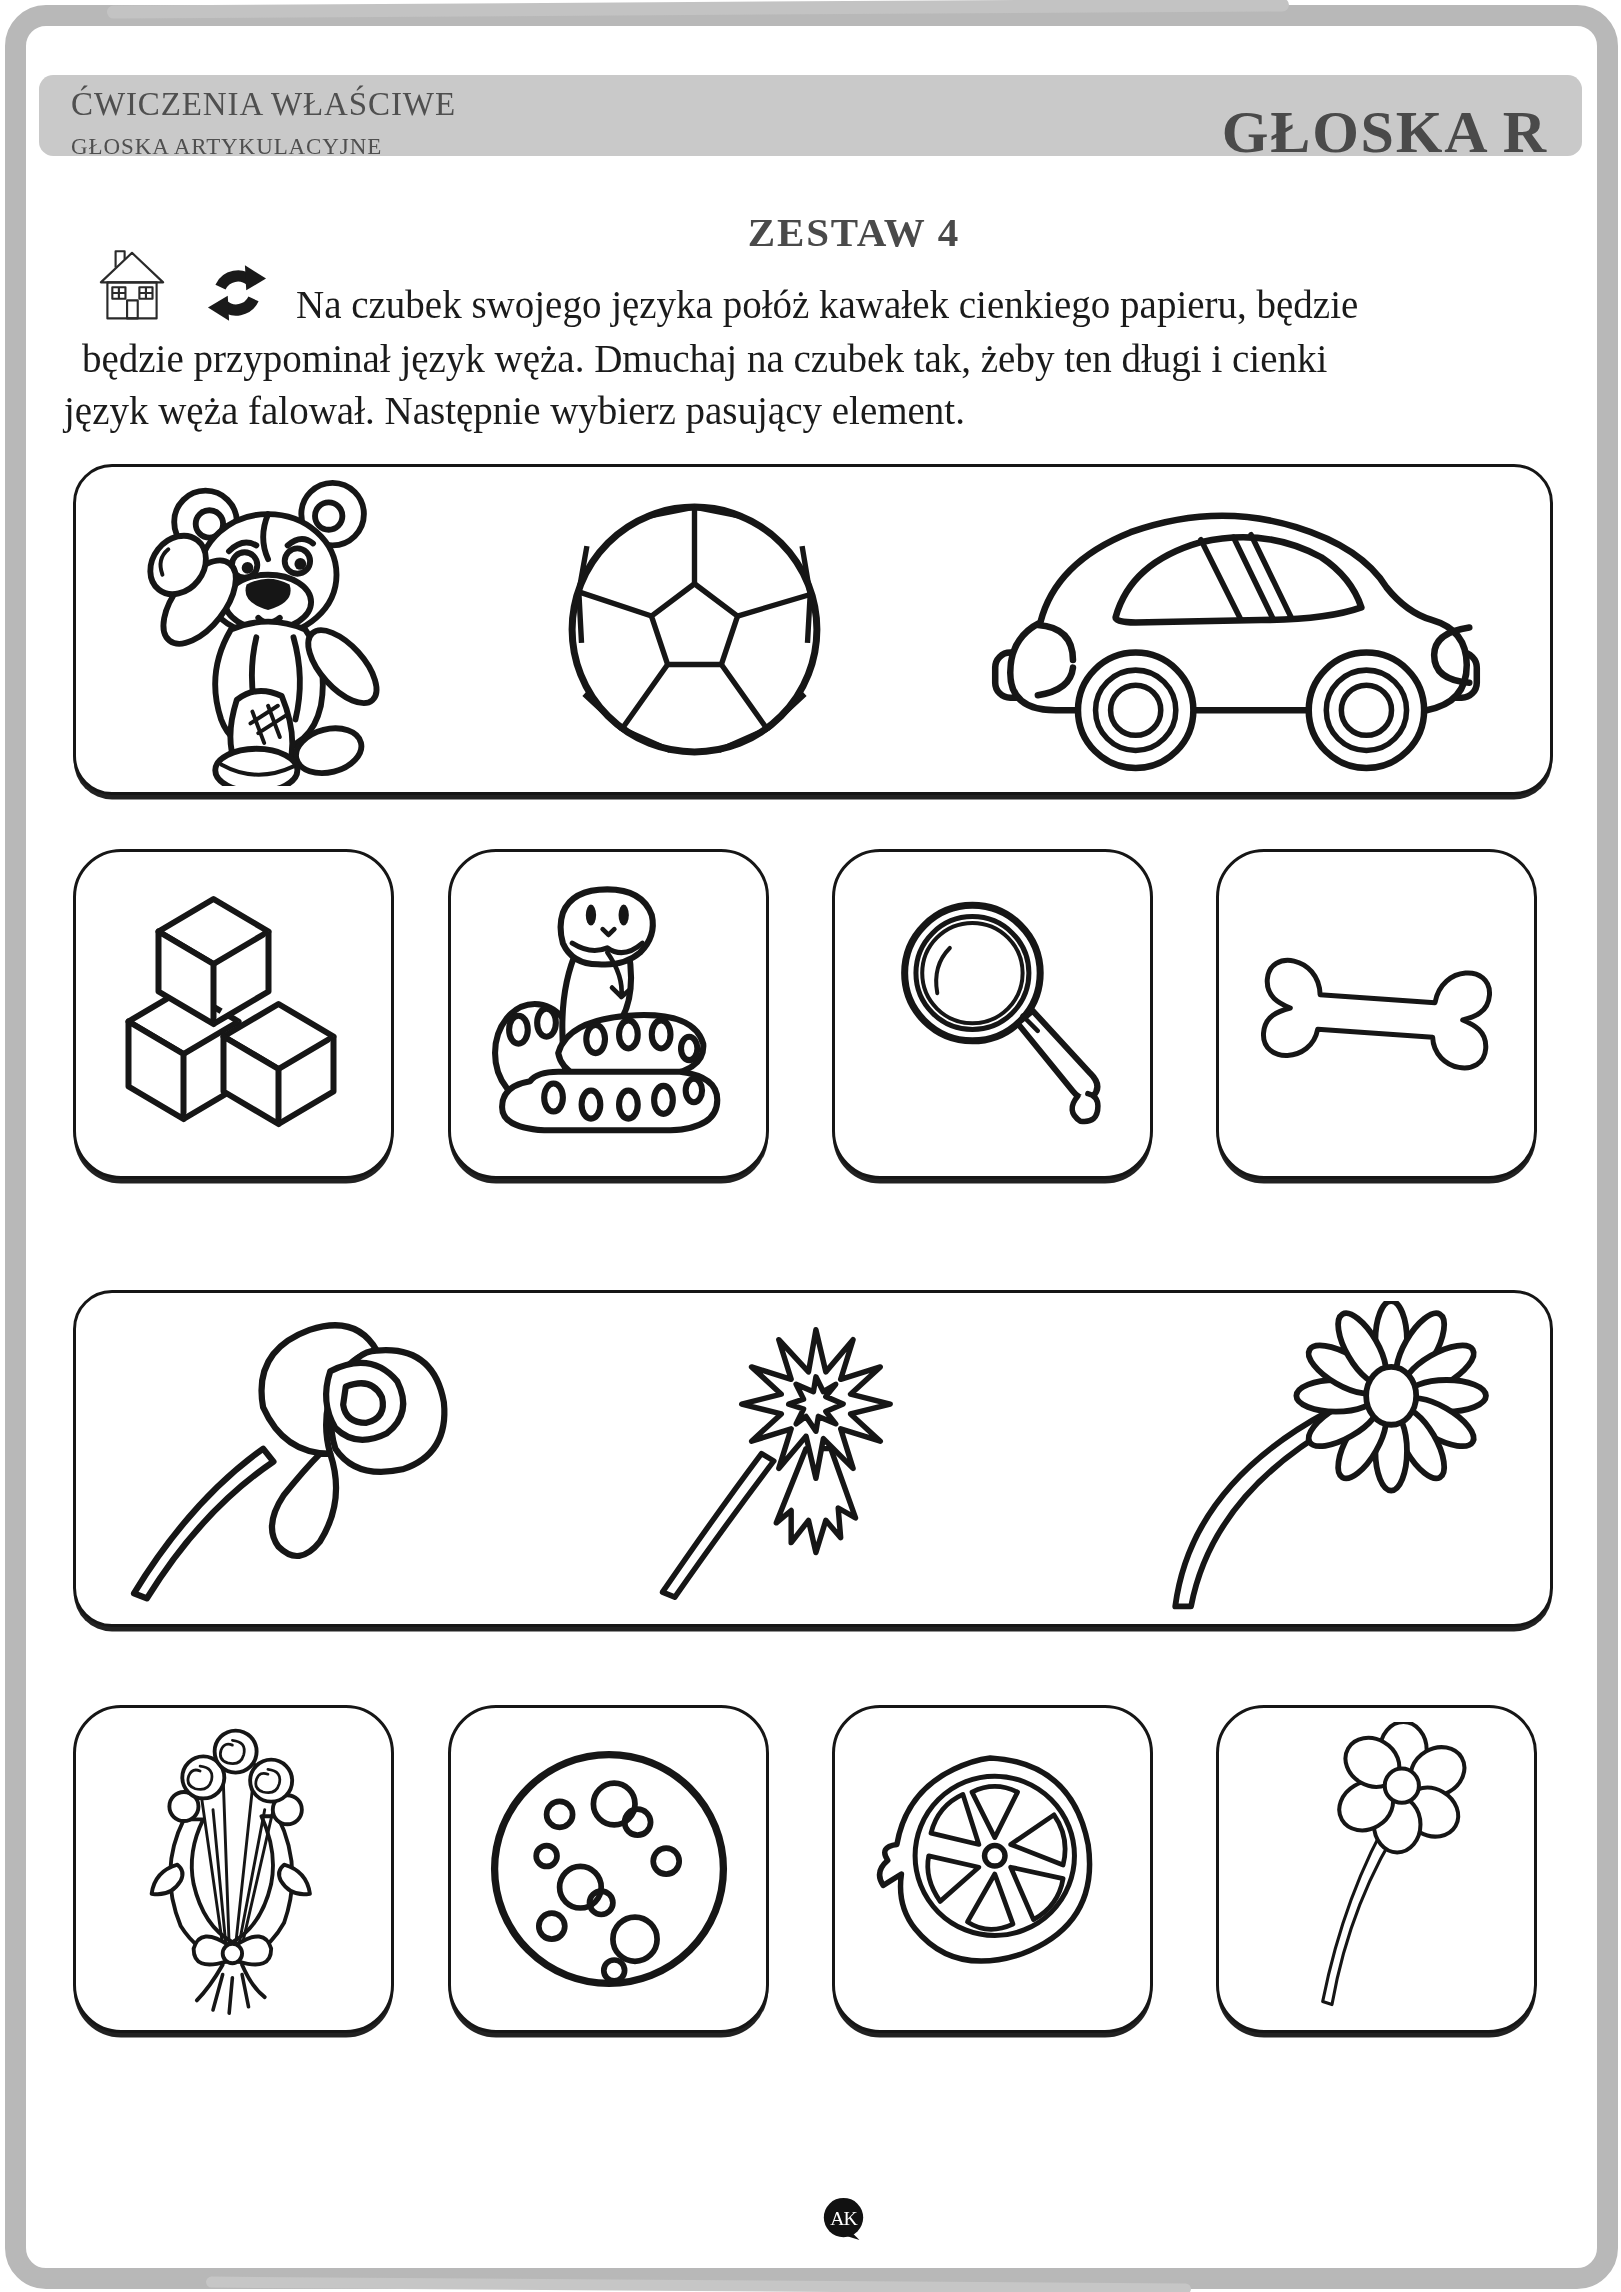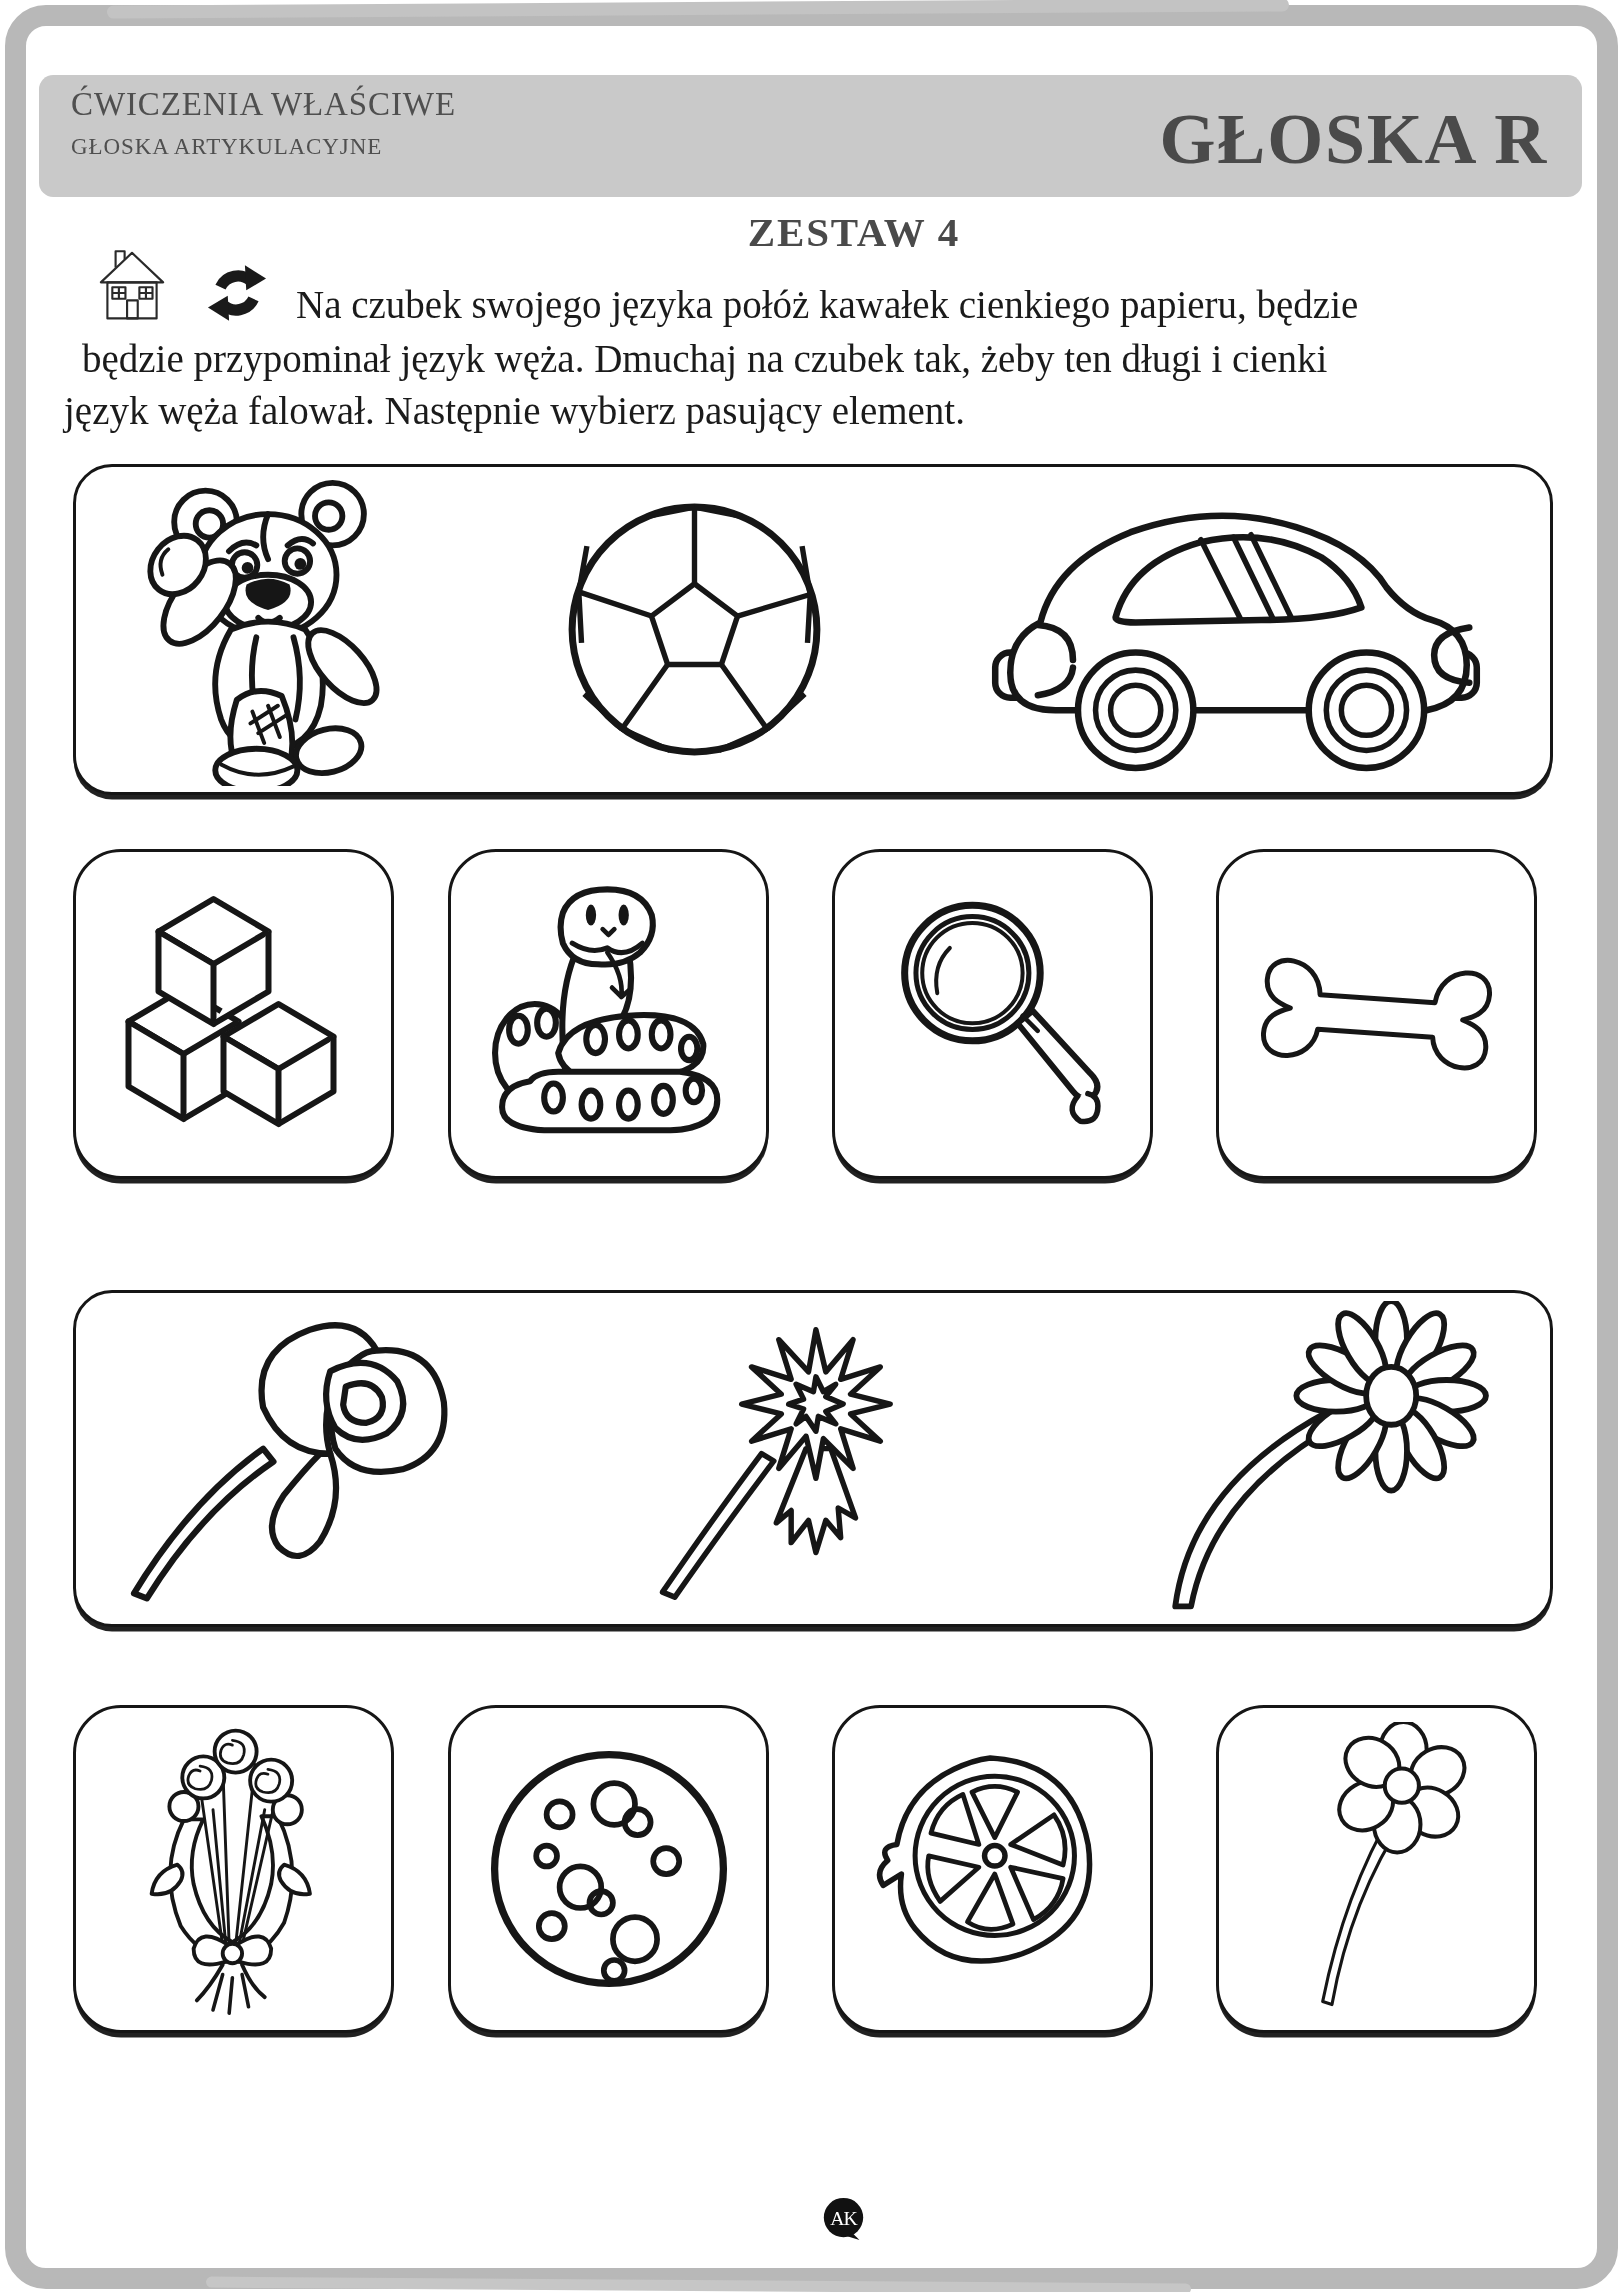--- a/index.html
+++ b/index.html
@@ -4,24 +4,24 @@
 <style>
   html,body{margin:0;padding:0;background:#ffffff;}
   .page{
     position:relative;width:1622px;height:2293px;background:#ffffff;
     font-family:"Liberation Serif",serif;overflow:hidden;
   }
   
   .frame{position:absolute;inset:4.5px;border:21.5px solid #b8b8b8;border-radius:41px;pointer-events:none;}
   .brush-top{position:absolute;left:107px;top:1.8px;width:1182px;height:12.5px;background:#c3c3c3;border-radius:8px;transform:rotate(-.35deg);}
   .brush-bottom{position:absolute;left:206px;bottom:2.7px;width:985px;height:10.7px;background:#c6c6c6;border-radius:7.2px;transform:rotate(.4deg);}
-  .header-band{position:absolute;left:39px;top:75px;width:1543px;height:122px;background:#c9c9c9;border-radius:14.3px;}
+  .header-band{position:absolute;left:39px;top:75px;width:1543px;height:81px;background:#c9c9c9;border-radius:14.3px;}
   .h1{position:absolute;left:32px;top:10.7px;font-size:33px;letter-spacing:0.9px;color:#4f4f4f;white-space:nowrap;}
   .h2{position:absolute;left:32px;top:59px;font-size:23px;letter-spacing:0.9px;color:#4f4f4f;white-space:nowrap;}
-  .h-right{position:absolute;right:34px;top:23px;font-size:72px;font-weight:bold;letter-spacing:1.8px;color:#4a4a4a;white-space:nowrap;}
+  .h-right{position:absolute;right:34px;top:23px;font-size:60px;font-weight:bold;letter-spacing:1.8px;color:#4a4a4a;white-space:nowrap;}
   .set-title{position:absolute;left:0;right:0;top:208px;text-align:center;font-size:41px;font-weight:bold;letter-spacing:1.8px;color:#4a4a4a;transform:translateX(43px);}
   .instr{position:absolute;font-size:39px;color:#1b1b1b;white-space:nowrap;line-height:1;}
   .i-line1{left:296px;top:285px;}
   .i-line2{left:82px;top:339px;}
   .i-line3{left:64px;top:391px;}
   .icon-house{position:absolute;left:91px;top:242px;}
   .icon-repeat{position:absolute;left:201px;top:260px;}
   .strip{
     position:absolute;left:73px;width:1480px;background:#ffffff;
     border:3.6px solid #161616;border-radius:39px;

